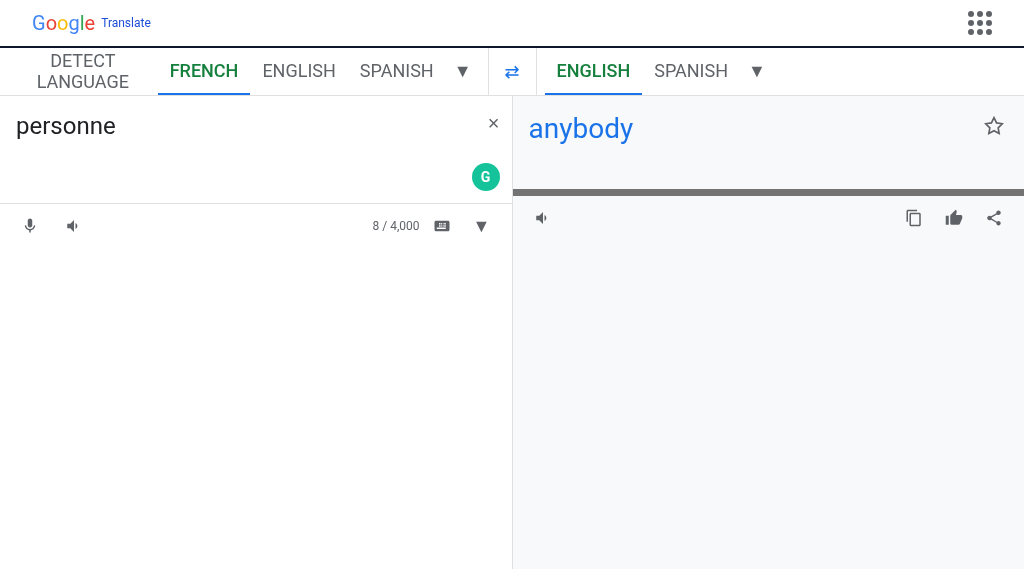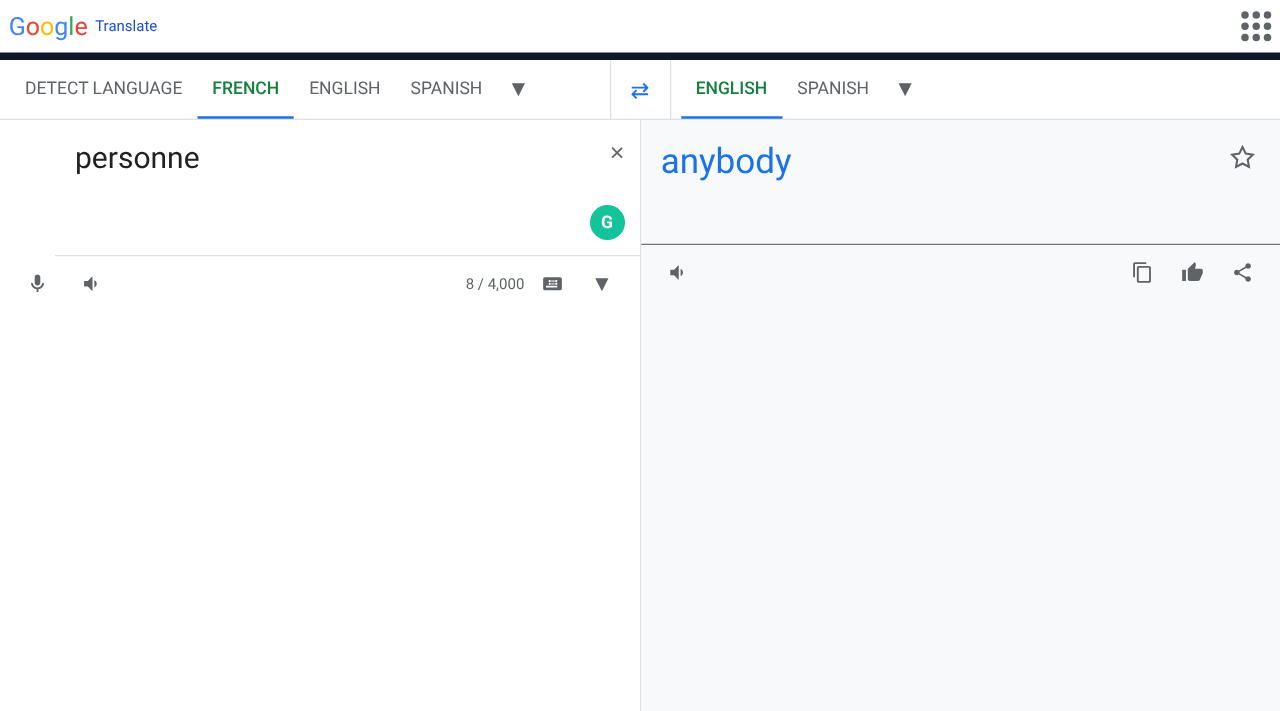--- a/index.html
+++ b/index.html
@@ -3,22 +3,22 @@
   <meta charset="utf-8">
   <style>
     * { box-sizing: border-box; margin: 0; padding: 0; }
     body { font-family: 'Google Sans', Roboto, Arial, sans-serif; background: #fff; color: #202124; font-size: 14px; }
 
     
     .header {
       display: flex;
       align-items: center;
       justify-content: space-between;
-      padding: 8px 7px;
-      border-bottom: 6px solid #0f172a;
+      padding: 8px 32px;
+      border-bottom: 2px solid #0f172a;
       height: 48px;
     }
     .logo {
       display: flex;
       align-items: center;
       gap: 6px;
       font-size: 20px;
       color: #5f6368;
     }
     .logo-g { color: #4285f4; }
@@ -70,21 +70,21 @@
       display: flex;
       align-items: center;
       justify-content: center;
       font-size: 18px;
     }
     .lang-btn {
       padding: 8px 12px;
       border: none;
       background: none;
       cursor: pointer;
-      font-size: 14px;
+      font-size: 18px;
       color: #5f6368;
       border-bottom: 2px solid transparent;
       font-family: inherit;
       height: 100%;
       display: flex;
       align-items: center;
     }
     .lang-btn.active {
       color: #15803d;
       border-bottom: 2px solid #1a73e8;
@@ -113,21 +113,20 @@
       flex: 1;
       border-right: 1px solid #e0e0e0;
       display: flex;
       flex-direction: column;
     }
     .input-area {
       padding: 16px 16px 8px;
       min-height: 100px;
       position: relative;
       border-bottom: 1px solid #e0e0e0;
-      margin-left: 44px;
     }
     .source-text {
       font-size: 24px;
       color: #202124;
       outline: none;
       border: none;
       width: 100%;
       resize: none;
       font-family: inherit;
       background: transparent;
@@ -195,21 +194,21 @@
     .output-panel {
       flex: 1;
       display: flex;
       flex-direction: column;
       background: #f8f9fa;
     }
     .output-area {
       padding: 16px;
       min-height: 100px;
       position: relative;
-      border-bottom: 1px solid #737373;
+      border-bottom: 7px solid #737373;
       display: flex;
       align-items: flex-start;
       justify-content: space-between;
     }
     .translated-text {
       font-size: 28px;
       color: #1a73e8;
       font-weight: 400;
     }
     .star-btn {

